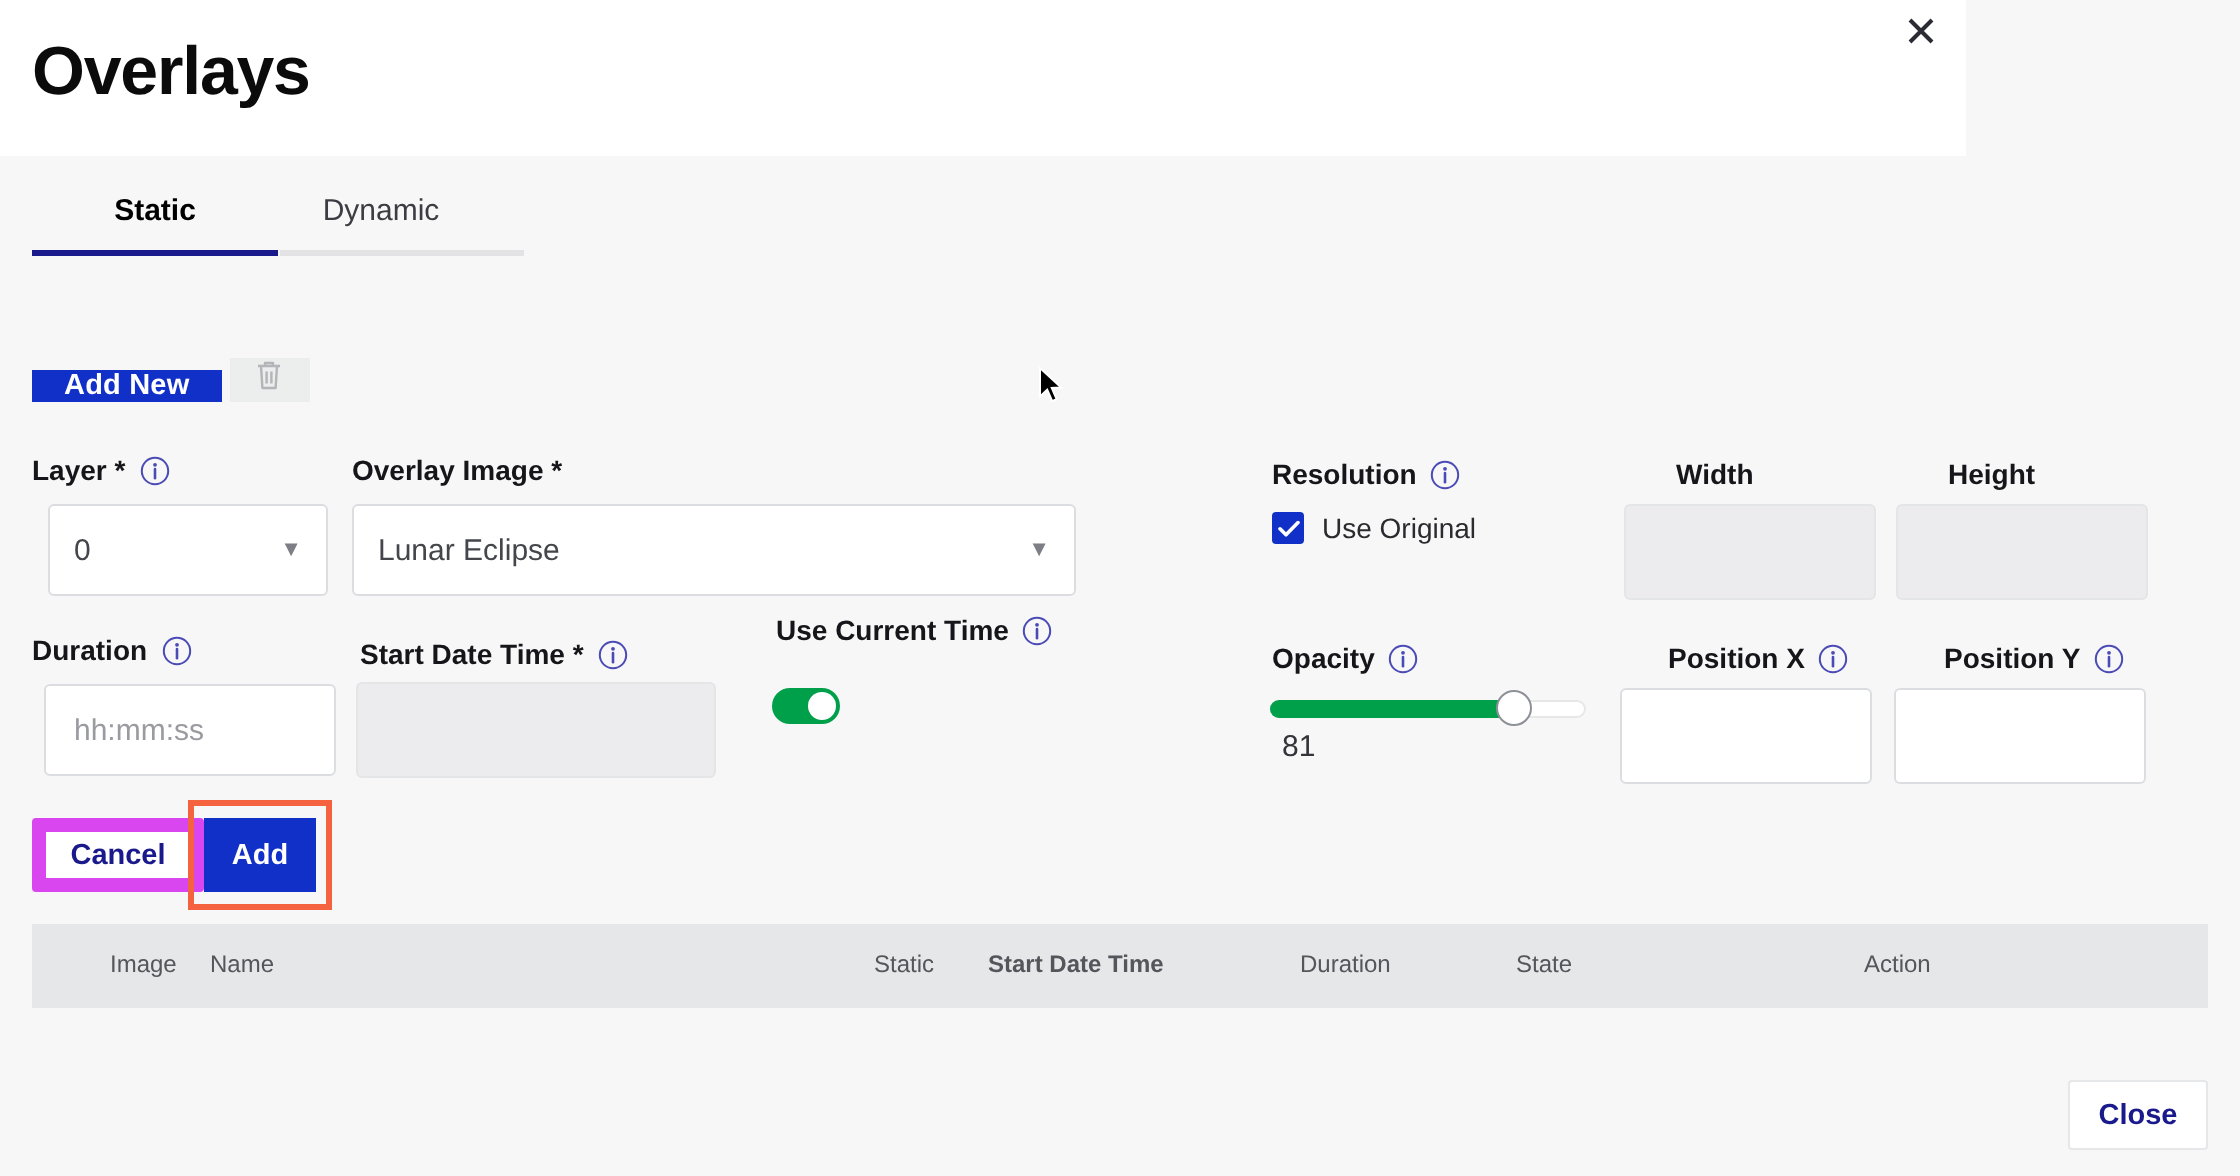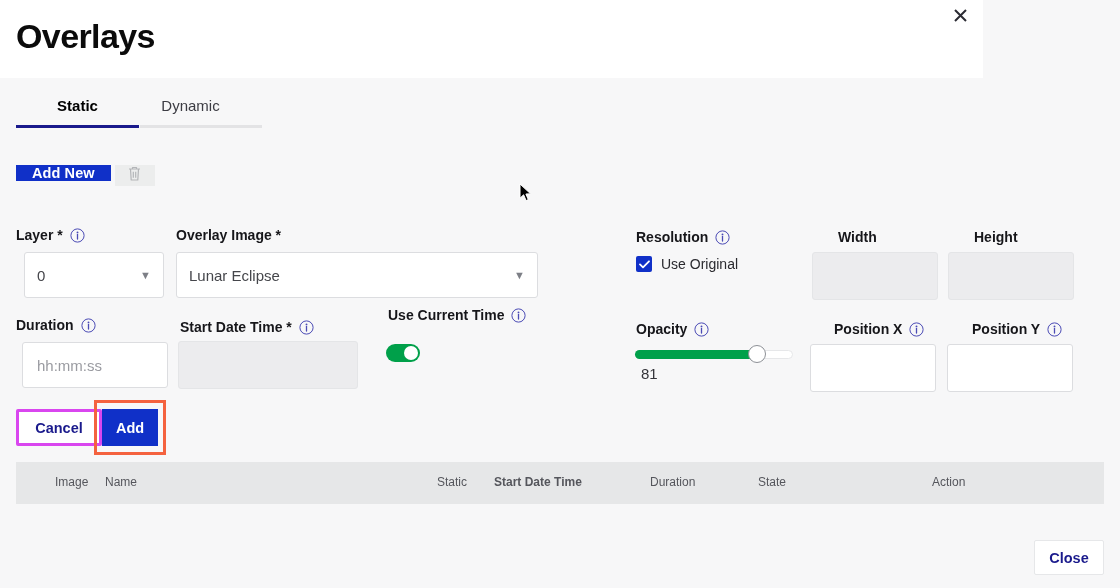--- a/index.html
+++ b/index.html
@@ -80,21 +80,21 @@
   }
   .tab-underline.static { left: 0; width: 123px; background: #1a1a8c; }
   .tab-underline.dynamic { left: 124px; width: 122px; background: #e3e3e5; }
 
   
   .toolbar {
     position: absolute;
     top: 165px;
     left: 16px;
     display: flex;
-    align-items: flex-start;
+    align-items: flex-end;
     height: 36px;
   }
   .btn-add-new {
     background: #1030c8;
     color: #ffffff;
     border: none;
     font-family: "Liberation Sans", sans-serif;
     font-size: 14.5px;
     font-weight: bold;
     padding: 0 16px;
@@ -250,21 +250,21 @@
   }
 
   
   .btn-cancel {
     position: absolute;
     left: 16px;
     top: 409px;
     width: 86px;
     height: 37px;
     background: #ffffff;
-    border: 3px solid #d946ef;
+    border: 7px solid #d946ef;
     color: #1a1a8c;
     font-size: 14.5px;
     font-weight: bold;
     font-family: "Liberation Sans", sans-serif;
     cursor: pointer;
     border-radius: 2px;
   }
   .btn-add {
     position: absolute;
     left: 102px;

